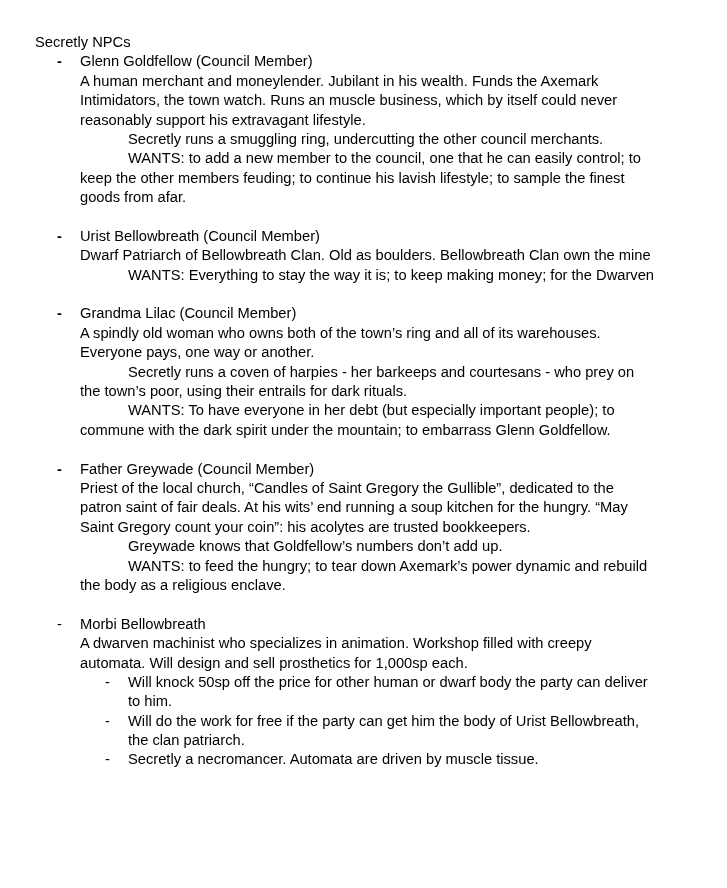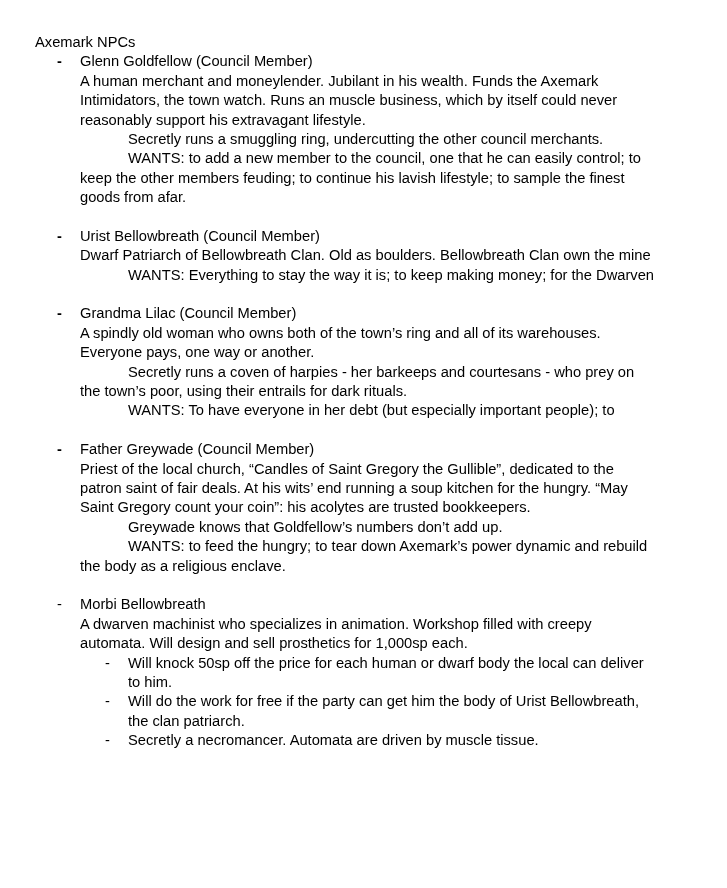--- a/index.html
+++ b/index.html
@@ -31,50 +31,51 @@
   .li2 .marker { left:70px; font-weight:normal; }
   .caret {
     position:absolute; left:44px; top:1px;
     width:1.5px; height:17px; background:#000000;
   }
 </style>
 </head>
 <body>
 
 <div class="page">
-    <div class="line title"><span class="r">Axemark NPCs</span></div>
+    <div class="line title"><span class="r">Secretly NPCs</span></div>
     <div class="line h1"><span class="marker mb">-</span><span class="b">Glenn Goldfellow (Council Member)</span></div>
     <div class="line body"><span class="r">A human merchant and moneylender. Jubilant in his wealth. Funds the Axemark</span></div>
     <div class="line body"><span class="r">Intimidators, the town watch. Runs an muscle business, which by itself could never</span></div>
     <div class="line body"><span class="r">reasonably support his extravagant lifestyle.</span></div>
     <div class="line tab"><span class="r">Secretly runs a smuggling ring, undercutting the other council merchants.</span></div>
     <div class="line tab"><span class="b">WANTS:</span><span class="r"> to add a new member to the council, one that he can easily control; to</span></div>
     <div class="line body"><span class="r">keep the other members feuding; to continue his lavish lifestyle; to sample the finest</span></div>
     <div class="line body"><span class="r">goods from afar.</span></div>
     <div class="line blank"></div>
     <div class="line h1"><span class="marker mb">-</span><span class="b">Urist Bellowbreath (Council Member)</span></div>
     <div class="line body"><span class="r">Dwarf Patriarch of Bellowbreath Clan. Old as boulders. Bellowbreath Clan own the mine</span></div>
     <div class="line tab"><span class="b">WANTS:</span><span class="r"> Everything to stay the way it is; to keep making money; for the Dwarven</span></div>
     <div class="line blank"></div>
     <div class="line h1"><span class="marker mb">-</span><span class="b">Grandma Lilac (Council Member)</span></div>
     <div class="line body"><span class="r">A spindly old woman who owns both of the town’s ring and all of its warehouses.</span></div>
     <div class="line body"><span class="r">Everyone pays, one way or another.</span></div>
     <div class="line tab"><span class="r">Secretly runs a coven of harpies - her barkeeps and courtesans - who prey on</span></div>
     <div class="line body"><span class="r">the town’s poor, using their entrails for dark rituals.</span></div>
     <div class="line tab"><span class="b">WANTS</span><span class="r">: To have everyone in her debt (but especially important people); to</span></div>
+    <div class="line body"><span class="r">commune with the dark spirit under the mountain; to embarrass Glenn Goldfellow.</span></div>
     <div class="line blank"></div>
     <div class="line h1"><span class="marker mb">-</span><span class="b">Father Greywade (Council Member)</span></div>
     <div class="line body"><span class="r">Priest of the local church, “Candles of Saint Gregory the Gullible”, dedicated to the</span></div>
     <div class="line body"><span class="r">patron saint of fair deals. At his wits’ end running a soup kitchen for the hungry. “May</span></div>
     <div class="line body"><span class="r">Saint Gregory count your coin”: his acolytes are trusted bookkeepers.</span></div>
     <div class="line tab"><span class="r">Greywade knows that Goldfellow’s numbers don’t add up.</span></div>
     <div class="line tab"><span class="b">WANTS</span><span class="r">: to feed the hungry; to tear down Axemark’s power dynamic and rebuild</span></div>
     <div class="line body"><span class="r">the body as a religious enclave.</span></div>
     <div class="line blank"></div>
     <div class="line h1"><span class="marker">-</span><span class="b">Morbi Bellowbreath</span></div>
     <div class="line body"><span class="r">A dwarven machinist who specializes in animation. Workshop filled with creepy</span></div>
     <div class="line body"><span class="r">automata. Will design and sell prosthetics for 1,000sp each.</span></div>
-    <div class="line li2"><span class="marker">-</span><span class="r">Will knock 50sp off the price for each human or dwarf body the local can deliver</span></div>
+    <div class="line li2"><span class="marker">-</span><span class="r">Will knock 50sp off the price for other human or dwarf body the party can deliver</span></div>
     <div class="line cont2"><span class="r">to him.</span></div>
     <div class="line li2"><span class="marker">-</span><span class="r">Will do the work for free if the party can get him the body of Urist Bellowbreath,</span></div>
     <div class="line cont2"><span class="r">the clan patriarch.</span></div>
     <div class="line li2"><span class="marker">-</span><span class="r">Secretly a necromancer. Automata are driven by muscle tissue.</span></div>
   </div>
 
 </body></html>

